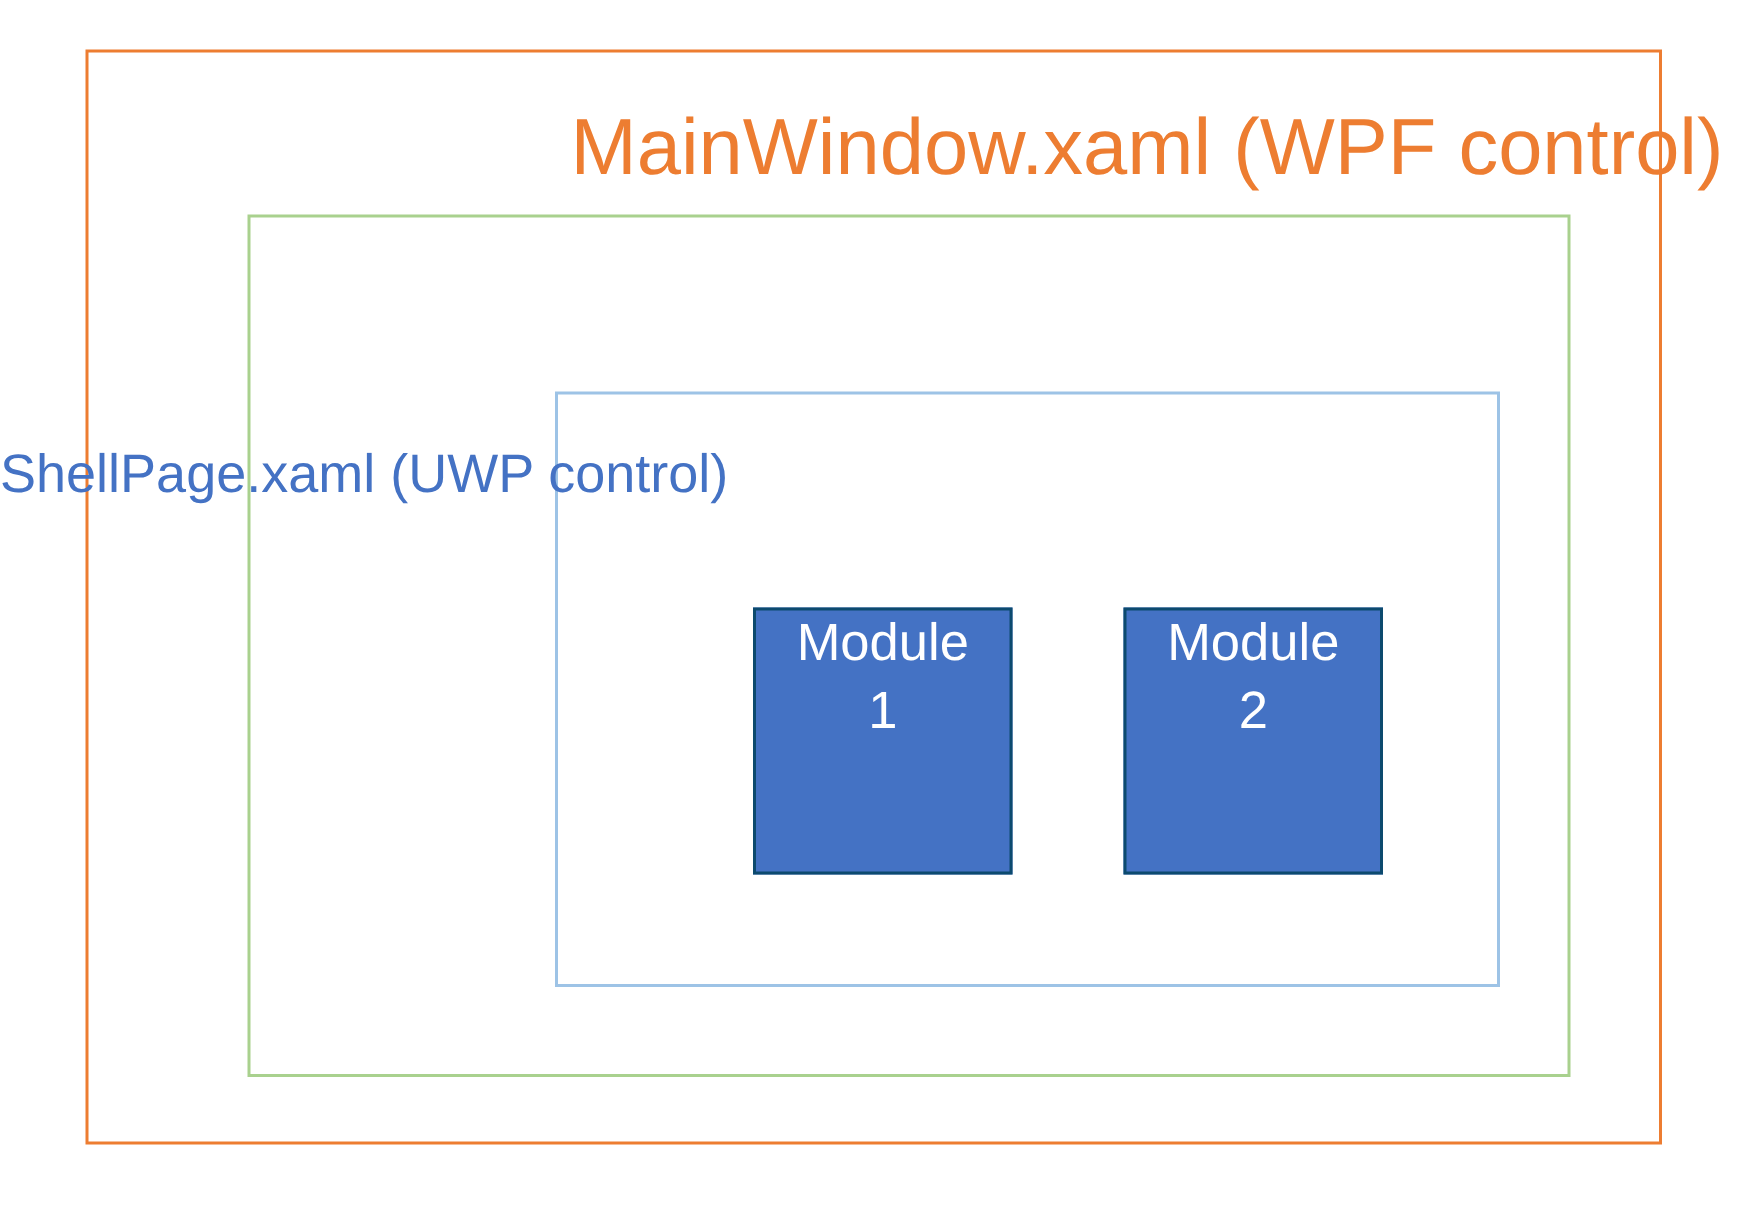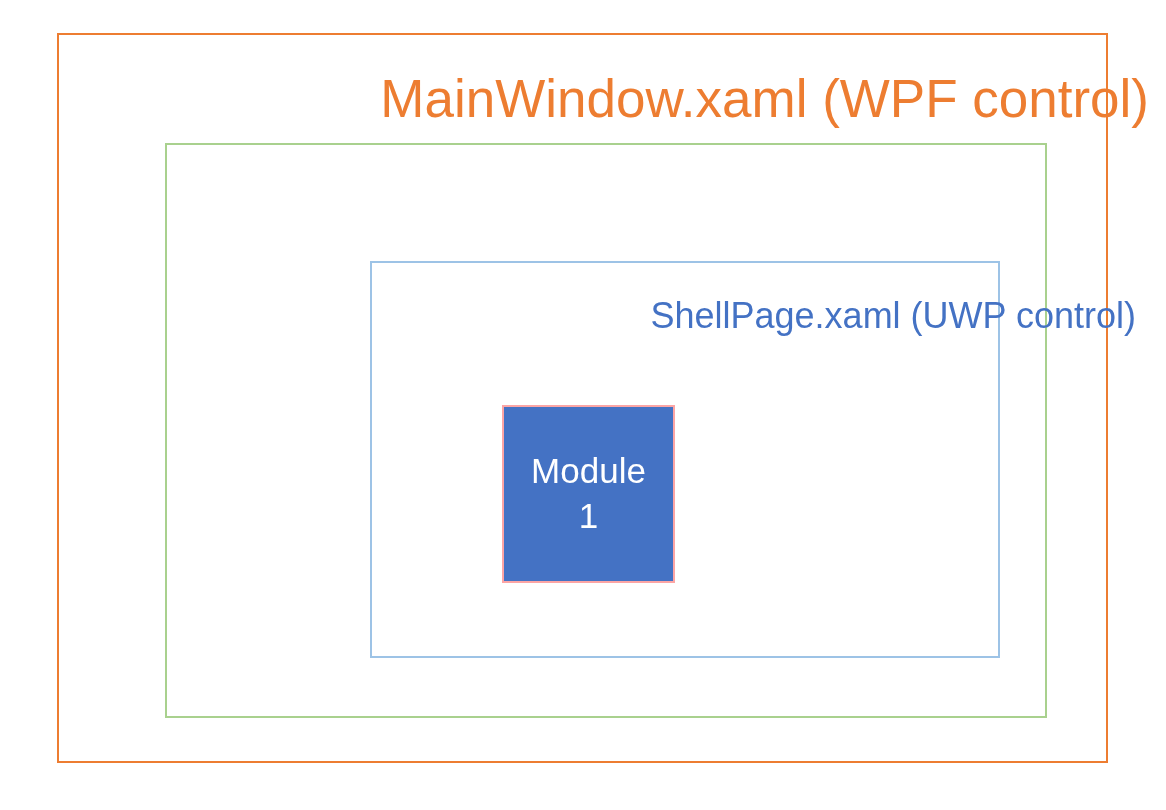--- a/index.html
+++ b/index.html
@@ -79,47 +79,45 @@
     right: 25px;
     top: 167px;
     text-align: right;
     color: #70AD47;
     font-size: 36px;
   }
   .label-inner {
     left: 0;
     right: 30px;
     top: 297px;
-    text-align: right;
     color: #4472C4;
     font-size: 36px;
   }
 
   
   .module-row {
     position: absolute;
     left: 502px;
     top: 405px;
     width: 420px;
     height: 178px;
   }
   .module-tile {
     position: absolute;
     top: 0;
     width: 173px;
     height: 178px;
     box-sizing: border-box;
     background: #4472C4;
-    border: 2px solid #fca5a5;
+    border: 2px solid #0c4a6e;
     color: #FFFFFF;
     font-size: 35px;
     line-height: 1.28;
     text-align: center;
     display: flex;
-    align-items: center;
     justify-content: center;
     padding: 0 16px;
   }
   .module-tile .tile-text {
     display: block;
     width: 100%;
   }
   .module-1 { left: 0px; }
   .module-2 { left: 247px; }
 </style>
@@ -133,15 +131,18 @@
 
   <div class="box-middle"></div>
 
   <div class="box-inner"></div>
   <div class="box-label label-inner">ShellPage.xaml (UWP control)</div>
 
   <div class="module-row">
     <div class="module-tile module-1">
       <span class="tile-text">Module 1</span>
     </div>
+    <div class="module-tile module-2">
+      <span class="tile-text">Module 2</span>
+    </div>
   </div>
 
 </div>
 
 </body></html>

